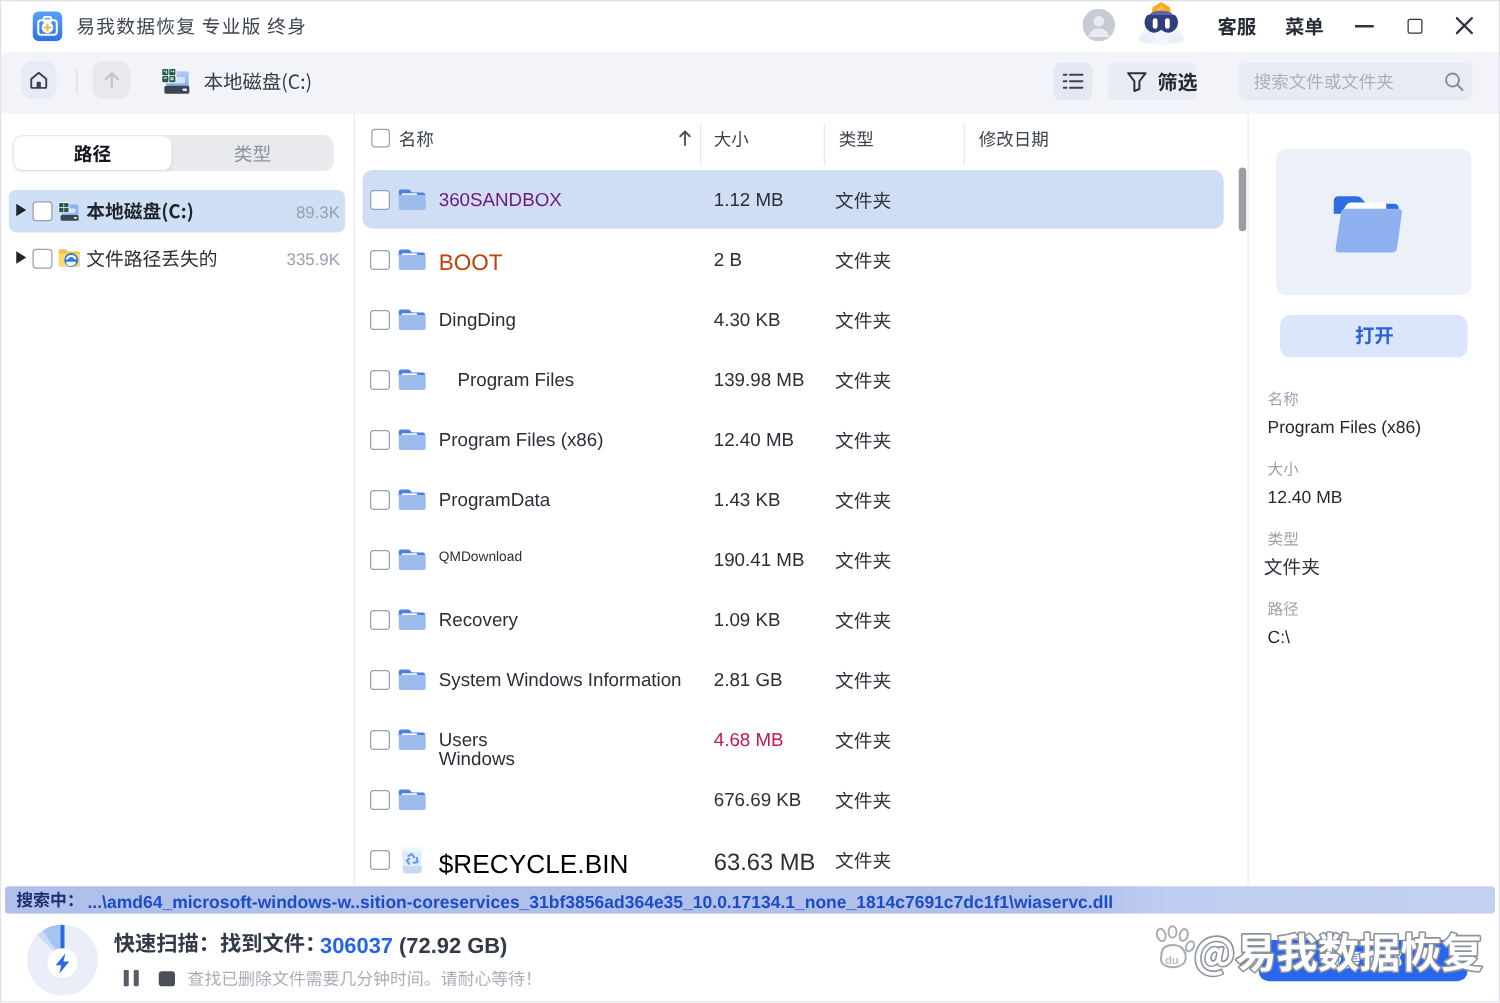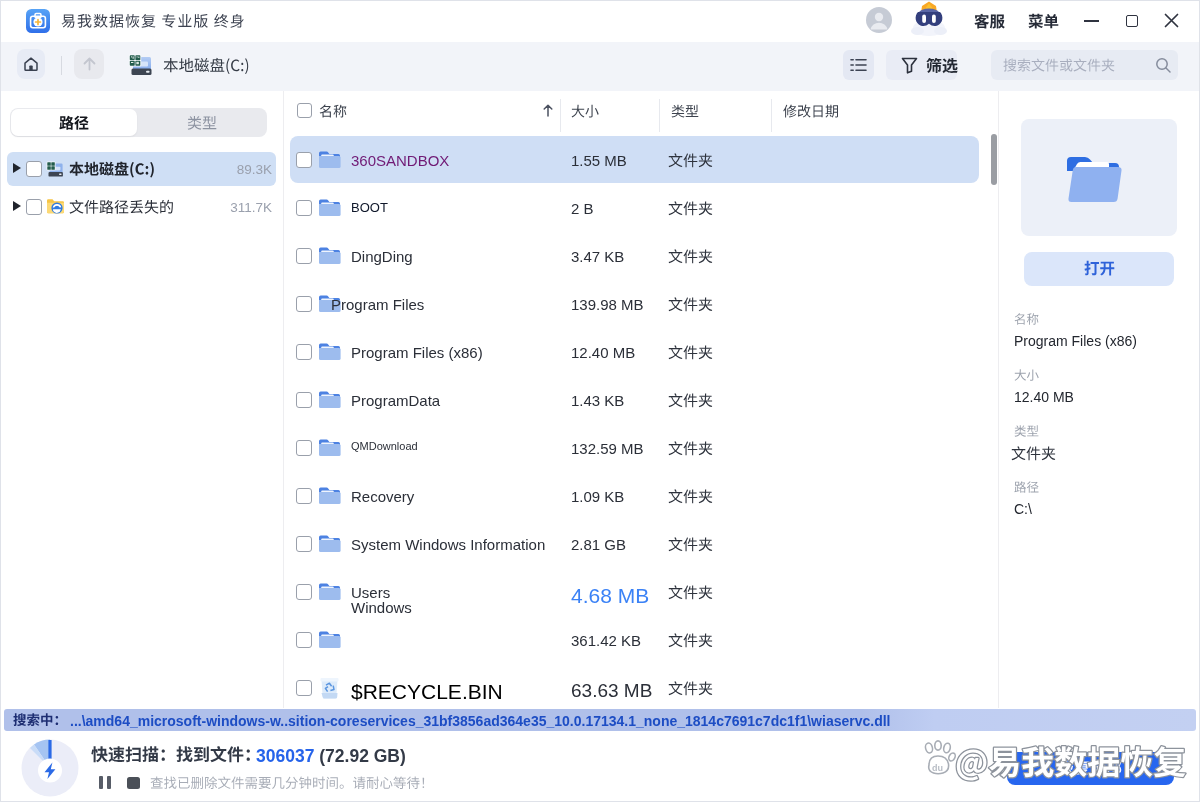--- a/index.html
+++ b/index.html
@@ -147,21 +147,21 @@
 <svg class="a" style="left:46px;top:197px" width="19" height="19">
 <path d="M1 3.5 Q1 2.3 2.2 2.3 H6.5 L8.2 4.2 H16.8 Q18 4.2 18 5.4 V15 Q18 16.2 16.8 16.2 H2.2 Q1 16.2 1 15 Z" fill="#f6c445"></path>
 <path d="M1 5.8 H18 V15 Q18 16.2 16.8 16.2 H2.2 Q1 16.2 1 15 Z" fill="#fcd975"></path>
 <circle cx="11" cy="11" r="5.6" fill="#2f7ae0"></circle>
 <path d="M6.8 10.2 a4.3 4.3 0 0 1 8.4 0 Z" fill="none"></path>
 <path d="M7 12.3 h7.9 a4.3 4.3 0 0 1 -7.7 1.8 M6.7 10.6 a4.4 4.4 0 0 1 8.6 -0.4 l-1.5 0.4 a3 3 0 0 0 -5.6 0 Z" fill="#fff"></path>
 </svg>
 <svg style="position:absolute;left:66px;top:196px;overflow:visible" width="113" height="23">
     <path transform="translate(3,16.5)" d="M6.3 -12.3C6.8 -11.6 7.3 -10.6 7.5 -10L8.7 -10.4C8.5 -11 8 -12 7.5 -12.7ZM0.8 -10V-8.8H3.1C4 -6.6 5.2 -4.6 6.7 -3C5.1 -1.6 3 -0.6 0.5 0.1C0.8 0.4 1.1 0.9 1.2 1.2C3.8 0.4 5.8 -0.7 7.5 -2.2C9.2 -0.7 11.3 0.4 13.7 1.1C13.9 0.8 14.2 0.3 14.5 0.1C12.1 -0.5 10.1 -1.6 8.4 -3C9.9 -4.6 11.1 -6.5 11.9 -8.8H14.3V-10ZM7.6 -3.8C6.1 -5.2 5 -6.9 4.3 -8.8H10.7C9.9 -6.8 8.9 -5.2 7.6 -3.8Z M19.8 -5.1V-4H24.1V1.2H25.2V-4H29.3V-5.1H25.2V-8.4H28.6V-9.5H25.2V-12.4H24.1V-9.5H22.1C22.2 -10.2 22.4 -10.9 22.6 -11.6L21.5 -11.8C21.1 -9.9 20.5 -7.9 19.6 -6.7C19.9 -6.6 20.4 -6.3 20.6 -6.1C21 -6.8 21.4 -7.6 21.7 -8.4H24.1V-5.1ZM19 -12.5C18.2 -10.3 16.9 -8 15.5 -6.6C15.7 -6.3 16 -5.7 16.1 -5.4C16.6 -6 17.1 -6.6 17.5 -7.2V1.2H18.6V-9C19.2 -10 19.7 -11.1 20.1 -12.2Z M32.3 -11H35.2V-8.3H32.3ZM30.6 -0.6 30.8 0.5C32.4 0.1 34.5 -0.4 36.6 -1L36.5 -2L34.5 -1.5V-4.2H36.1C36.3 -4 36.5 -3.7 36.6 -3.4C36.9 -3.6 37.2 -3.7 37.5 -3.9V1.2H38.6V0.6H42.3V1.1H43.4V-3.8L43.9 -3.6C44.1 -3.9 44.4 -4.3 44.6 -4.6C43.2 -5.1 42.1 -5.9 41.1 -6.8C42.1 -7.9 42.9 -9.2 43.4 -10.8L42.7 -11.1L42.5 -11.1H39.5C39.7 -11.5 39.9 -11.9 40 -12.3L39 -12.6C38.4 -10.8 37.4 -9.1 36.2 -8V-12H31.3V-7.3H33.5V-1.3L32.3 -1V-5.9H31.3V-0.8ZM38.6 -0.4V-3.3H42.3V-0.4ZM42 -10.1C41.6 -9.2 41 -8.3 40.4 -7.6C39.8 -8.3 39.3 -9.1 38.9 -9.8L39.1 -10.1ZM38.2 -4.2C39 -4.7 39.8 -5.3 40.5 -6C41.1 -5.4 41.8 -4.8 42.7 -4.2ZM39.8 -6.8C38.7 -5.8 37.6 -5 36.4 -4.5V-5.2H34.5V-7.3H36.2V-7.8C36.5 -7.6 36.8 -7.3 37 -7.2C37.5 -7.6 38 -8.2 38.4 -8.9C38.7 -8.2 39.2 -7.5 39.8 -6.8Z M48.9 -12.6C48.2 -11.5 46.9 -10.3 45.7 -9.5C45.9 -9.3 46.2 -8.8 46.3 -8.5C47.7 -9.4 49 -10.8 49.9 -12.2ZM50.8 -11.8V-10.8H56.5C55 -8.8 52.2 -7.1 49.7 -6.3C49.9 -6.1 50.2 -5.7 50.4 -5.4C51.8 -5.9 53.3 -6.7 54.7 -7.6C56.1 -7 57.8 -6.1 58.7 -5.5L59.4 -6.4C58.5 -7 57 -7.7 55.6 -8.3C56.7 -9.2 57.7 -10.2 58.3 -11.4L57.5 -11.8L57.3 -11.8ZM50.8 -5V-3.9H54.1V-0.3H49.8V0.8H59.3V-0.3H55.2V-3.9H58.5V-5ZM49.1 -9.3C48.3 -7.7 46.9 -6.2 45.5 -5.2C45.7 -4.9 46 -4.3 46.1 -4.1C46.7 -4.5 47.2 -5 47.7 -5.6V1.2H48.9V-7C49.3 -7.6 49.8 -8.2 50.1 -8.9Z M72.2 -12.5C69.8 -11.9 65.4 -11.6 61.7 -11.5C61.8 -11.2 62 -10.7 62 -10.4C63.5 -10.5 65.2 -10.5 66.9 -10.7V-8.8H62.1V-7.7H66.9V-5.7H60.9V-4.7H65.8C64.8 -3.2 63.4 -1.7 62.9 -1.3C62.5 -0.9 62.1 -0.6 61.8 -0.6C61.9 -0.2 62.1 0.3 62.2 0.6C62.8 0.4 63.6 0.3 71.8 -0.3C72.2 0.2 72.5 0.7 72.7 1.1L73.8 0.6C73.2 -0.6 71.8 -2.5 70.5 -3.8L69.5 -3.4C70.1 -2.8 70.7 -2 71.2 -1.3L63.9 -0.8C65 -1.8 66.1 -3.1 67.1 -4.4L66.6 -4.7H74.1V-5.7H68.1V-7.7H72.9V-8.8H68.1V-10.8C69.9 -10.9 71.7 -11.2 73.1 -11.5Z M81.8 -12.6V-10H79C79.2 -10.7 79.5 -11.4 79.7 -12.2L78.5 -12.4C78 -10.3 77.1 -8.3 75.9 -7.1C76.2 -6.9 76.7 -6.6 77 -6.5C77.5 -7.1 78 -7.9 78.5 -8.8H81.8V-7.9C81.8 -7.2 81.8 -6.5 81.7 -5.8H75.8V-4.7H81.4C80.8 -2.8 79.3 -1 75.6 0.2C75.9 0.5 76.2 0.9 76.3 1.2C80.2 -0.1 81.8 -2.1 82.5 -4.2C83.7 -1.4 85.7 0.4 88.8 1.2C89 0.9 89.3 0.4 89.6 0.2C86.5 -0.5 84.5 -2.2 83.5 -4.7H89.2V-5.8H82.9C83 -6.5 83 -7.2 83 -7.9V-8.8H87.9V-10H83V-12.6Z M98.3 -6.3C99.1 -5.2 100.1 -3.8 100.6 -2.8L101.5 -3.4C101 -4.3 100 -5.8 99.2 -6.8ZM93.6 -12.6C93.5 -11.9 93.2 -10.9 93 -10.2H91.3V0.8H92.3V-0.4H96.5V-10.2H94C94.3 -10.8 94.6 -11.7 94.8 -12.4ZM92.3 -9.2H95.5V-6H92.3ZM92.3 -1.4V-5H95.5V-1.4ZM99 -12.7C98.5 -10.6 97.7 -8.5 96.6 -7.2C96.9 -7 97.4 -6.7 97.6 -6.5C98.1 -7.3 98.6 -8.2 99 -9.2H102.8C102.7 -3.2 102.4 -0.9 101.9 -0.4C101.8 -0.1 101.6 -0.1 101.3 -0.1C101 -0.1 100 -0.1 99.1 -0.2C99.3 0.1 99.4 0.6 99.4 0.9C100.3 0.9 101.2 1 101.7 0.9C102.2 0.9 102.5 0.7 102.9 0.3C103.5 -0.4 103.7 -2.8 103.9 -9.7C103.9 -9.8 103.9 -10.2 103.9 -10.2H99.4C99.6 -10.9 99.9 -11.7 100 -12.4Z" fill="#2b2f38"></path>
   </svg>
-<div class="a" style="left:190px;top:200px;width:82px;text-align:right;font-size:13.5px;color:#9aa0ad">311.7K</div>
+<div class="a" style="left:190px;top:200px;width:82px;text-align:right;font-size:13.5px;color:#9aa0ad">335.9K</div>
 <div class="a" style="left:283px;top:91px;width:1px;height:617px;background:#ededf0"></div>
 <div class="cb" style="left:297px;top:103px;width:15px;height:15px;border-color:#9aa0ab"></div>
 <svg style="position:absolute;left:316px;top:100.6px;overflow:visible" width="36" height="21">
     <path transform="translate(3,15.4)" d="M3.7 -7.4C4.4 -6.9 5.2 -6.2 5.8 -5.7C4.2 -4.8 2.4 -4.2 0.7 -3.8C0.9 -3.6 1.1 -3.1 1.2 -2.9C2 -3 2.8 -3.3 3.5 -3.5V1.1H4.6V0.4H10.8V1.1H11.9V-4.8H6.3C8.6 -6 10.7 -7.7 11.8 -10L11.1 -10.4L10.9 -10.4H6C6.3 -10.8 6.6 -11.2 6.9 -11.6L5.7 -11.8C4.9 -10.5 3.3 -8.9 1 -7.8C1.2 -7.6 1.6 -7.3 1.7 -7C3 -7.7 4.1 -8.5 5.1 -9.4H10.3C9.4 -8.2 8.2 -7.1 6.8 -6.2C6.2 -6.8 5.2 -7.5 4.5 -8ZM10.8 -0.6H4.6V-3.8H10.8Z M21.2 -6.3C20.8 -4.5 20.3 -2.8 19.5 -1.7C19.7 -1.6 20.2 -1.3 20.3 -1.1C21.1 -2.4 21.8 -4.2 22.1 -6.1ZM24.9 -6.2C25.6 -4.6 26.2 -2.6 26.3 -1.3L27.3 -1.6C27.1 -2.9 26.5 -4.9 25.9 -6.4ZM21.4 -11.7C21.1 -9.9 20.5 -8.2 19.7 -6.9V-7.7H17.9V-10.2C18.6 -10.4 19.2 -10.6 19.7 -10.8L19.1 -11.6C18.1 -11.2 16.4 -10.8 14.9 -10.5C15 -10.3 15.1 -9.9 15.2 -9.7C15.7 -9.8 16.3 -9.9 16.9 -10V-7.7H14.8V-6.8H16.8C16.3 -5.2 15.3 -3.3 14.5 -2.3C14.6 -2.1 14.9 -1.7 15 -1.4C15.7 -2.3 16.4 -3.7 16.9 -5.1V1.1H17.9V-5.2C18.4 -4.6 18.9 -3.8 19.1 -3.4L19.7 -4.2C19.5 -4.5 18.3 -5.8 17.9 -6.2V-6.8H19.6L19.5 -6.7C19.8 -6.6 20.2 -6.3 20.4 -6.1C20.9 -6.9 21.4 -7.8 21.7 -8.9H23.1V-0.2C23.1 0 23.1 0.1 22.9 0.1C22.7 0.1 22.1 0.1 21.4 0.1C21.6 0.3 21.8 0.8 21.8 1.1C22.7 1.1 23.3 1 23.7 0.9C24.1 0.7 24.2 0.4 24.2 -0.2V-8.9H26.1C25.9 -8.4 25.6 -7.9 25.3 -7.4L26.3 -7.1C26.7 -7.9 27.1 -8.9 27.4 -9.8L26.7 -10L26.6 -9.9H22.1C22.2 -10.4 22.3 -11 22.5 -11.5Z" fill="#3d434e"></path>
   </svg>
 <svg class="a" style="left:541px;top:103px" width="14" height="15">
 <path d="M7 13 V2.5 M3.2 6 L7 2.2 L10.8 6" fill="none" stroke="#4b5160" stroke-width="1.5" stroke-linecap="round" stroke-linejoin="round"></path>
 </svg>
 <div class="a" style="left:560px;top:99px;width:1px;height:33px;background:#e7e9ee"></div>
 <div class="a" style="left:659px;top:99px;width:1px;height:33px;background:#e7e9ee"></div>
@@ -184,47 +184,47 @@
 <path d="M1 7 H21 Q22.6 7 22.6 8.6 V17.4 Q22.6 19 21 19 H2.6 Q1 19 1 17.4 Z" fill="#9dbcee"></path>
 </g>
 <path id="wjj" d="M6.3 -12.3C6.8 -11.6 7.3 -10.6 7.5 -10L8.7 -10.4C8.5 -11 8 -12 7.5 -12.7ZM0.8 -10V-8.8H3.1C4 -6.6 5.2 -4.6 6.7 -3C5.1 -1.6 3 -0.6 0.5 0.1C0.8 0.4 1.1 0.9 1.2 1.2C3.8 0.4 5.8 -0.7 7.5 -2.2C9.2 -0.7 11.3 0.4 13.7 1.1C13.9 0.8 14.2 0.3 14.5 0.1C12.1 -0.5 10.1 -1.6 8.4 -3C9.9 -4.6 11.1 -6.5 11.9 -8.8H14.3V-10ZM7.6 -3.8C6.1 -5.2 5 -6.9 4.3 -8.8H10.7C9.9 -6.8 8.9 -5.2 7.6 -3.8Z M19.8 -5.1V-4H24.1V1.2H25.2V-4H29.3V-5.1H25.2V-8.4H28.6V-9.5H25.2V-12.4H24.1V-9.5H22.1C22.2 -10.2 22.4 -10.9 22.6 -11.6L21.5 -11.8C21.1 -9.9 20.5 -7.9 19.6 -6.7C19.9 -6.6 20.4 -6.3 20.6 -6.1C21 -6.8 21.4 -7.6 21.7 -8.4H24.1V-5.1ZM19 -12.5C18.2 -10.3 16.9 -8 15.5 -6.6C15.7 -6.3 16 -5.7 16.1 -5.4C16.6 -6 17.1 -6.6 17.5 -7.2V1.2H18.6V-9C19.2 -10 19.7 -11.1 20.1 -12.2Z M32.7 -8.6C33.2 -7.7 33.7 -6.5 33.9 -5.7L35 -6C34.8 -6.8 34.2 -8 33.7 -8.9ZM41.1 -8.9C40.7 -8 40 -6.8 39.4 -6L40.3 -5.7C40.9 -6.4 41.6 -7.6 42.2 -8.6ZM37 -12.6V-10.3H31.4V-9.3H36.9C36.9 -7.8 36.8 -6.6 36.6 -5.5H30.9V-4.4H36.3C35.6 -2.2 34 -0.7 30.7 0.2C30.9 0.5 31.3 0.9 31.4 1.2C35 0.1 36.7 -1.6 37.5 -4.1C38.6 -1.5 40.6 0.3 43.6 1.1C43.7 0.8 44.1 0.4 44.3 0.1C41.5 -0.5 39.6 -2.1 38.5 -4.4H44.1V-5.5H37.8C38 -6.6 38.1 -7.9 38.1 -9.3H43.6V-10.3H38.1L38.2 -12.6Z" fill="#2e333d"></path>
 </defs>
   </svg>
 <div class="cb" style="left:296px;top:152px"></div>
 <svg class="a" style="left:318px;top:149px" width="24" height="20" viewBox="0 0 24 20">
     <use href="#fold"></use>
   </svg>
 <div class="a" style="left:351px;top:151.5px;font-size:15px;color:#701a75">360SANDBOX</div>
-<div class="a" style="left:571px;top:151.5px;font-size:15px;color:#2b2f38">1.55 MB</div>
+<div class="a" style="left:571px;top:151.5px;font-size:15px;color:#2b2f38">1.12 MB</div>
 <svg style="position:absolute;left:668px;top:149.5px;overflow:visible" width="50" height="20">
     <use href="#wjj" x="0" y="16"></use>
   </svg>
 <div class="cb" style="left:296px;top:200px"></div>
 <svg class="a" style="left:318px;top:197px" width="24" height="20" viewBox="0 0 24 20">
     <use href="#fold"></use>
   </svg>
-<div class="a" style="left:351px;top:199.5px;font-size:13px;color:#0f172a">BOOT</div>
+<div class="a" style="left:351px;top:199.5px;font-size:18px;color:#c2410c">BOOT</div>
 <div class="a" style="left:571px;top:199.5px;font-size:15px;color:#2b2f38">2 B</div>
 <svg style="position:absolute;left:668px;top:197.5px;overflow:visible" width="50" height="20">
     <use href="#wjj" x="0" y="16"></use>
   </svg>
 <div class="cb" style="left:296px;top:248px"></div>
 <svg class="a" style="left:318px;top:245px" width="24" height="20" viewBox="0 0 24 20">
     <use href="#fold"></use>
   </svg>
 <div class="a" style="left:351px;top:247.5px;font-size:15px;color:#2b2f38">DingDing</div>
-<div class="a" style="left:571px;top:247.5px;font-size:15px;color:#2b2f38">3.47 KB</div>
+<div class="a" style="left:571px;top:247.5px;font-size:15px;color:#2b2f38">4.30 KB</div>
 <svg style="position:absolute;left:668px;top:245.5px;overflow:visible" width="50" height="20">
     <use href="#wjj" x="0" y="16"></use>
   </svg>
 <div class="cb" style="left:296px;top:296px"></div>
 <svg class="a" style="left:318px;top:293px" width="24" height="20" viewBox="0 0 24 20">
     <use href="#fold"></use>
   </svg>
-<div class="a" style="left:331px;top:295.5px;font-size:15px;color:#2b2f38">Program Files</div>
+<div class="a" style="left:366px;top:295.5px;font-size:15px;color:#2b2f38">Program Files</div>
 <div class="a" style="left:571px;top:295.5px;font-size:15px;color:#2b2f38">139.98 MB</div>
 <svg style="position:absolute;left:668px;top:293.5px;overflow:visible" width="50" height="20">
     <use href="#wjj" x="0" y="16"></use>
   </svg>
 <div class="cb" style="left:296px;top:344px"></div>
 <svg class="a" style="left:318px;top:341px" width="24" height="20" viewBox="0 0 24 20">
     <use href="#fold"></use>
   </svg>
 <div class="a" style="left:351px;top:343.5px;font-size:15px;color:#2b2f38">Program Files (x86)</div>
 <div class="a" style="left:571px;top:343.5px;font-size:15px;color:#2b2f38">12.40 MB</div>
@@ -238,21 +238,21 @@
 <div class="a" style="left:351px;top:391.5px;font-size:15px;color:#2b2f38">ProgramData</div>
 <div class="a" style="left:571px;top:391.5px;font-size:15px;color:#2b2f38">1.43 KB</div>
 <svg style="position:absolute;left:668px;top:389.5px;overflow:visible" width="50" height="20">
     <use href="#wjj" x="0" y="16"></use>
   </svg>
 <div class="cb" style="left:296px;top:440px"></div>
 <svg class="a" style="left:318px;top:437px" width="24" height="20" viewBox="0 0 24 20">
     <use href="#fold"></use>
   </svg>
 <div class="a" style="left:351px;top:439.5px;font-size:11px;color:#2b2f38">QMDownload</div>
-<div class="a" style="left:571px;top:439.5px;font-size:15px;color:#2b2f38">132.59 MB</div>
+<div class="a" style="left:571px;top:439.5px;font-size:15px;color:#2b2f38">190.41 MB</div>
 <svg style="position:absolute;left:668px;top:437.5px;overflow:visible" width="50" height="20">
     <use href="#wjj" x="0" y="16"></use>
   </svg>
 <div class="cb" style="left:296px;top:488px"></div>
 <svg class="a" style="left:318px;top:485px" width="24" height="20" viewBox="0 0 24 20">
     <use href="#fold"></use>
   </svg>
 <div class="a" style="left:351px;top:487.5px;font-size:15px;color:#2b2f38">Recovery</div>
 <div class="a" style="left:571px;top:487.5px;font-size:15px;color:#2b2f38">1.09 KB</div>
 <svg style="position:absolute;left:668px;top:485.5px;overflow:visible" width="50" height="20">
@@ -265,30 +265,30 @@
 <div class="a" style="left:351px;top:535.5px;font-size:15px;color:#2b2f38">System Windows Information</div>
 <div class="a" style="left:571px;top:535.5px;font-size:15px;color:#2b2f38">2.81 GB</div>
 <svg style="position:absolute;left:668px;top:533.5px;overflow:visible" width="50" height="20">
     <use href="#wjj" x="0" y="16"></use>
   </svg>
 <div class="cb" style="left:296px;top:584px"></div>
 <svg class="a" style="left:318px;top:581px" width="24" height="20" viewBox="0 0 24 20">
     <use href="#fold"></use>
   </svg>
 <div class="a" style="left:351px;top:583.5px;font-size:15px;color:#2b2f38">Users</div>
-<div class="a" style="left:571px;top:583.5px;font-size:21px;color:#3b82f6">4.68 MB</div>
+<div class="a" style="left:571px;top:583.5px;font-size:15px;color:#be185d">4.68 MB</div>
 <svg style="position:absolute;left:668px;top:581.5px;overflow:visible" width="50" height="20">
     <use href="#wjj" x="0" y="16"></use>
   </svg>
 <div class="cb" style="left:296px;top:632px"></div>
 <svg class="a" style="left:318px;top:629px" width="24" height="20" viewBox="0 0 24 20">
     <use href="#fold"></use>
   </svg>
 <div class="a" style="left:351px;top:599px;font-size:15px;color:#2b2f38">Windows</div>
-<div class="a" style="left:571px;top:631.5px;font-size:15px;color:#2b2f38">361.42 KB</div>
+<div class="a" style="left:571px;top:631.5px;font-size:15px;color:#2b2f38">676.69 KB</div>
 <svg style="position:absolute;left:668px;top:629.5px;overflow:visible" width="50" height="20">
     <use href="#wjj" x="0" y="16"></use>
   </svg>
 <div class="cb" style="left:296px;top:680px"></div>
 <svg class="a" style="left:319px;top:677px" width="21" height="23">
 <path d="M2.5 3 H18.5 L17.3 20 Q17.2 21.5 15.7 21.5 H5.3 Q3.8 21.5 3.7 20 Z" fill="#ddebfa"></path>
 <rect x="1.5" y="1" width="18" height="3.4" rx="1" fill="#eef5fd"></rect>
 <path d="M2.5 16 h16 l-0.3 4 q-0.1 1.5 -1.6 1.5 H5.3 Q3.8 21.5 3.7 20 Z" fill="#c3d9f4"></path>
 <g fill="none" stroke="#5b96e0" stroke-width="1.5" stroke-linejoin="round">
 <path d="M7 8.2 L10.4 6.2 L12.6 9.3"></path>

